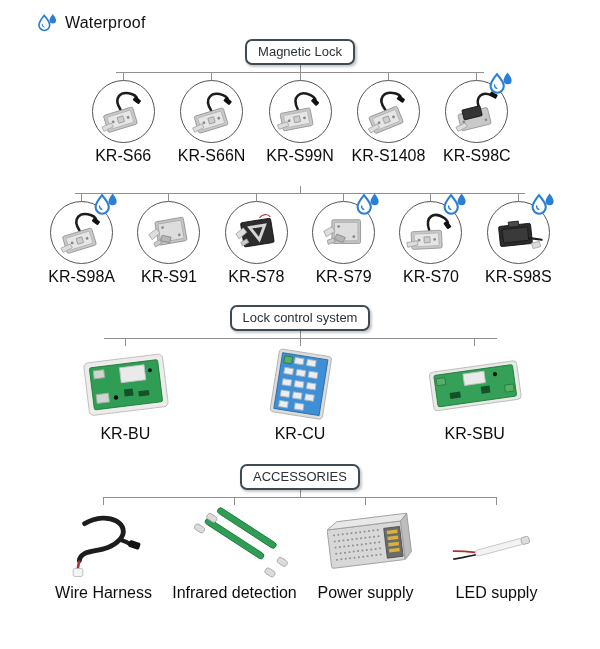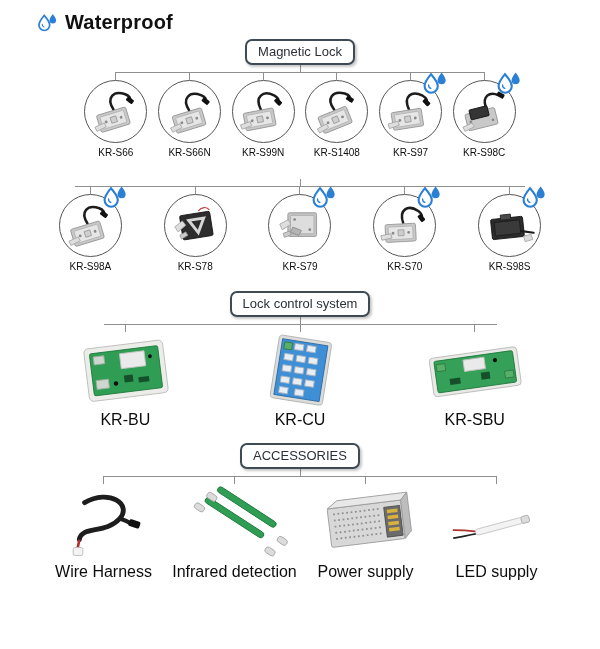--- a/index.html
+++ b/index.html
@@ -1,49 +1,49 @@
 <!DOCTYPE html>
 <html><head>
 <meta charset="utf-8">
 <style>
   * { margin:0; padding:0; box-sizing:border-box; }
   html,body { width:600px; height:649px; background:#ffffff; overflow:hidden;
     font-family:"Liberation Sans", sans-serif; color:#1b1b1b; }
 
   
   .hdr { display:flex; align-items:center; gap:7px; padding:11px 0 0 36px; height:34px; }
-  .hdr .ttl { font-size:20px; font-weight:bold; letter-spacing:.2px; color:#111; }
+  .hdr .ttl { font-size:16px; font-weight:normal; letter-spacing:.2px; color:#111; }
   .hdr svg { width:22px; height:22px; }
 
   
   .sec { text-align:center; }
   .tbox { display:inline-block; background:#fff; border:2px solid #3e4a54; border-radius:7px;
     padding:3px 11px 4px; font-size:13px; color:#2a3138; box-shadow:1.5px 2px 2.5px rgba(0,0,0,.22); }
   .stem { width:1px; height:7px; background:#8f8f8f; margin:0 auto; }
 
   
   .row { position:relative; display:flex; margin:0 auto; }
   .row::before { content:""; position:absolute; top:0; left:calc(50% / var(--n));
     right:calc(50% / var(--n)); border-top:1px solid #8f8f8f; }
   .item { flex:1; display:flex; flex-direction:column; align-items:center; min-width:0; }
   .item::before { content:""; width:1px; height:8px; background:#8f8f8f; }
 
   .circle { position:relative; width:63px; height:63px; border:1.5px solid #555;
     border-radius:50%; background:#fff; display:flex; align-items:center; justify-content:center; }
   .circle svg.prod { width:54px; height:54px; }
   .badge { position:absolute; top:-10px; right:-7px; width:27px; height:25px; }
 
-  .plabel { margin-top:4px; font-size:10px; color:#0d0d0d; white-space:nowrap; }
+  .plabel { margin-top:4px; font-size:16px; color:#0d0d0d; white-space:nowrap; }
 
   .photo { width:118px; height:76px; display:flex; align-items:center; justify-content:center; }
   .photo svg { width:114px; height:74px; }
   .plabel2 { margin-top:3px; font-size:16px; color:#0d0d0d; white-space:nowrap; }
 
   .w440 { width:442px; } .w520 { width:524px; }
-  .mt1 { margin-top:5px; } .mt2 { margin-top:21px; } .mt3 { margin-top:19px; } .mt4 { margin-top:14px; }
+  .mt1 { margin-top:5px; } .mt2 { margin-top:21px; } .mt3 { margin-top:19px; } .mt4 { margin-top:21px; }
 </style>
 </head>
 <body>
 
 <svg width="0" height="0" style="position:absolute" aria-hidden="true">
   <defs>
     <symbol id="sym-drop" viewBox="0 0 27 25">
       <path d="M10 3.2 C10 3.2 3.6 10.9 3.6 15.1 a6.6 6.6 0 0 0 13.2 0 C16.8 10.9 10 3.2 10 3.2 Z" fill="#ffffff" stroke="#2b80d5" stroke-width="2.1"></path>
       <path d="M7.6 14 a3.4 3.4 0 0 0 2.2 3.4" fill="none" stroke="#2b80d5" stroke-width="1.3" stroke-linecap="round"></path>
       <path d="M20.6 1.6 C20.6 1.6 16.6 6.6 16.6 9.2 a4 4 0 0 0 8 0 C24.6 6.6 20.6 1.6 20.6 1.6 Z" fill="#2b80d5"></path>
@@ -267,31 +267,20 @@
           </svg>
       </div>
       <div class="plabel">KR-S1408</div>
     </div>
     <div class="item">
       <div class="circle">
         <svg class="badge" viewBox="0 0 27 25">
             <use href="#sym-drop"></use>
           </svg>
         <svg class="prod" viewBox="0 0 64 64">
-            <use href="#sym-lock-silver" transform="rotate(8 32 32)"></use>
-          </svg>
-      </div>
-      <div class="plabel">KR-S97</div>
-    </div>
-    <div class="item">
-      <div class="circle">
-        <svg class="badge" viewBox="0 0 27 25">
-            <use href="#sym-drop"></use>
-          </svg>
-        <svg class="prod" viewBox="0 0 64 64">
             <use href="#sym-lock-dark"></use>
           </svg>
       </div>
       <div class="plabel">KR-S98C</div>
     </div>
   </div>
 </div>
 
 <div class="sec mt2">
   <div class="stem"></div>
@@ -299,20 +288,28 @@
     <div class="item">
       <div class="circle">
         <svg class="badge" viewBox="0 0 27 25">
             <use href="#sym-drop"></use>
           </svg>
         <svg class="prod" viewBox="0 0 64 64">
             <use href="#sym-lock-silver"></use>
           </svg>
       </div>
       <div class="plabel">KR-S98A</div>
+    </div>
+    <div class="item">
+      <div class="circle">
+        <svg class="prod" viewBox="0 0 64 64">
+            <use href="#sym-lock-plain"></use>
+          </svg>
+      </div>
+      <div class="plabel">KR-S91</div>
     </div>
     <div class="item">
       <div class="circle">
         <svg class="prod" viewBox="0 0 64 64">
             <use href="#sym-lock-tri"></use>
           </svg>
       </div>
       <div class="plabel">KR-S78</div>
     </div>
     <div class="item">

